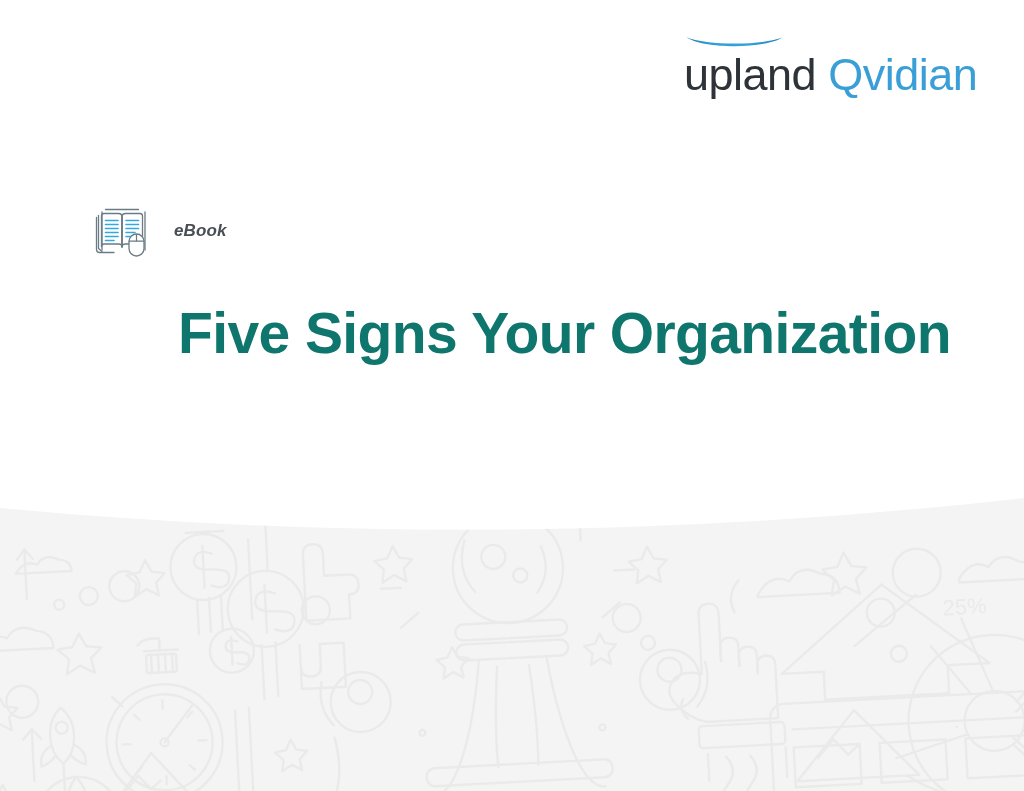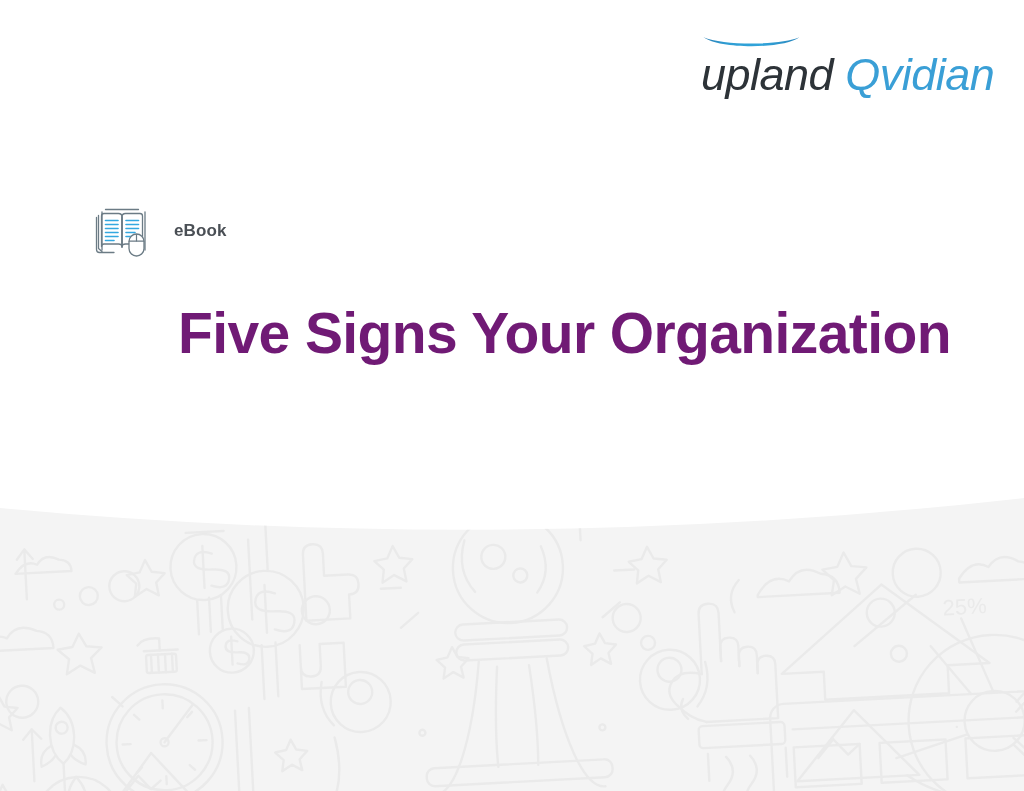--- a/index.html
+++ b/index.html
@@ -16,25 +16,24 @@
     width: 1024px;
     height: 791px;
     background: #ffffff;
     overflow: hidden;
   }
 
   
   .logo {
     position: absolute;
     top: 36px;
-    right: 73px;
+    right: 90px;
     width: 250px;
     height: 70px;
     text-align: left;
-    font-style: italic;
   }
   .logo-swoosh {
     position: absolute;
     top: 0px;
     left: 2px;
     width: 97px;
     height: 14px;
   }
   .logo-wordmark {
     position: absolute;
@@ -67,29 +66,30 @@
     width: 60px;
     height: 56px;
     flex: 0 0 auto;
   }
   .badge-label {
     margin-left: 22px;
     font-size: 17px;
     font-weight: 700;
     color: #4a4f55;
     letter-spacing: 0.1px;
+    font-style: italic;
   }
 
   
   .title {
     position: absolute;
     top: 264px;
     left: 178px;
     width: 760px;
-    color: #701a75;
+    color: #0f766e;
     font-size: 57px;
     line-height: 63px;
     font-weight: 700;
     letter-spacing: -0.6px;
   }
   .title-line { display: block; white-space: nowrap; }
 
   
   .pattern-band {
     position: absolute;

